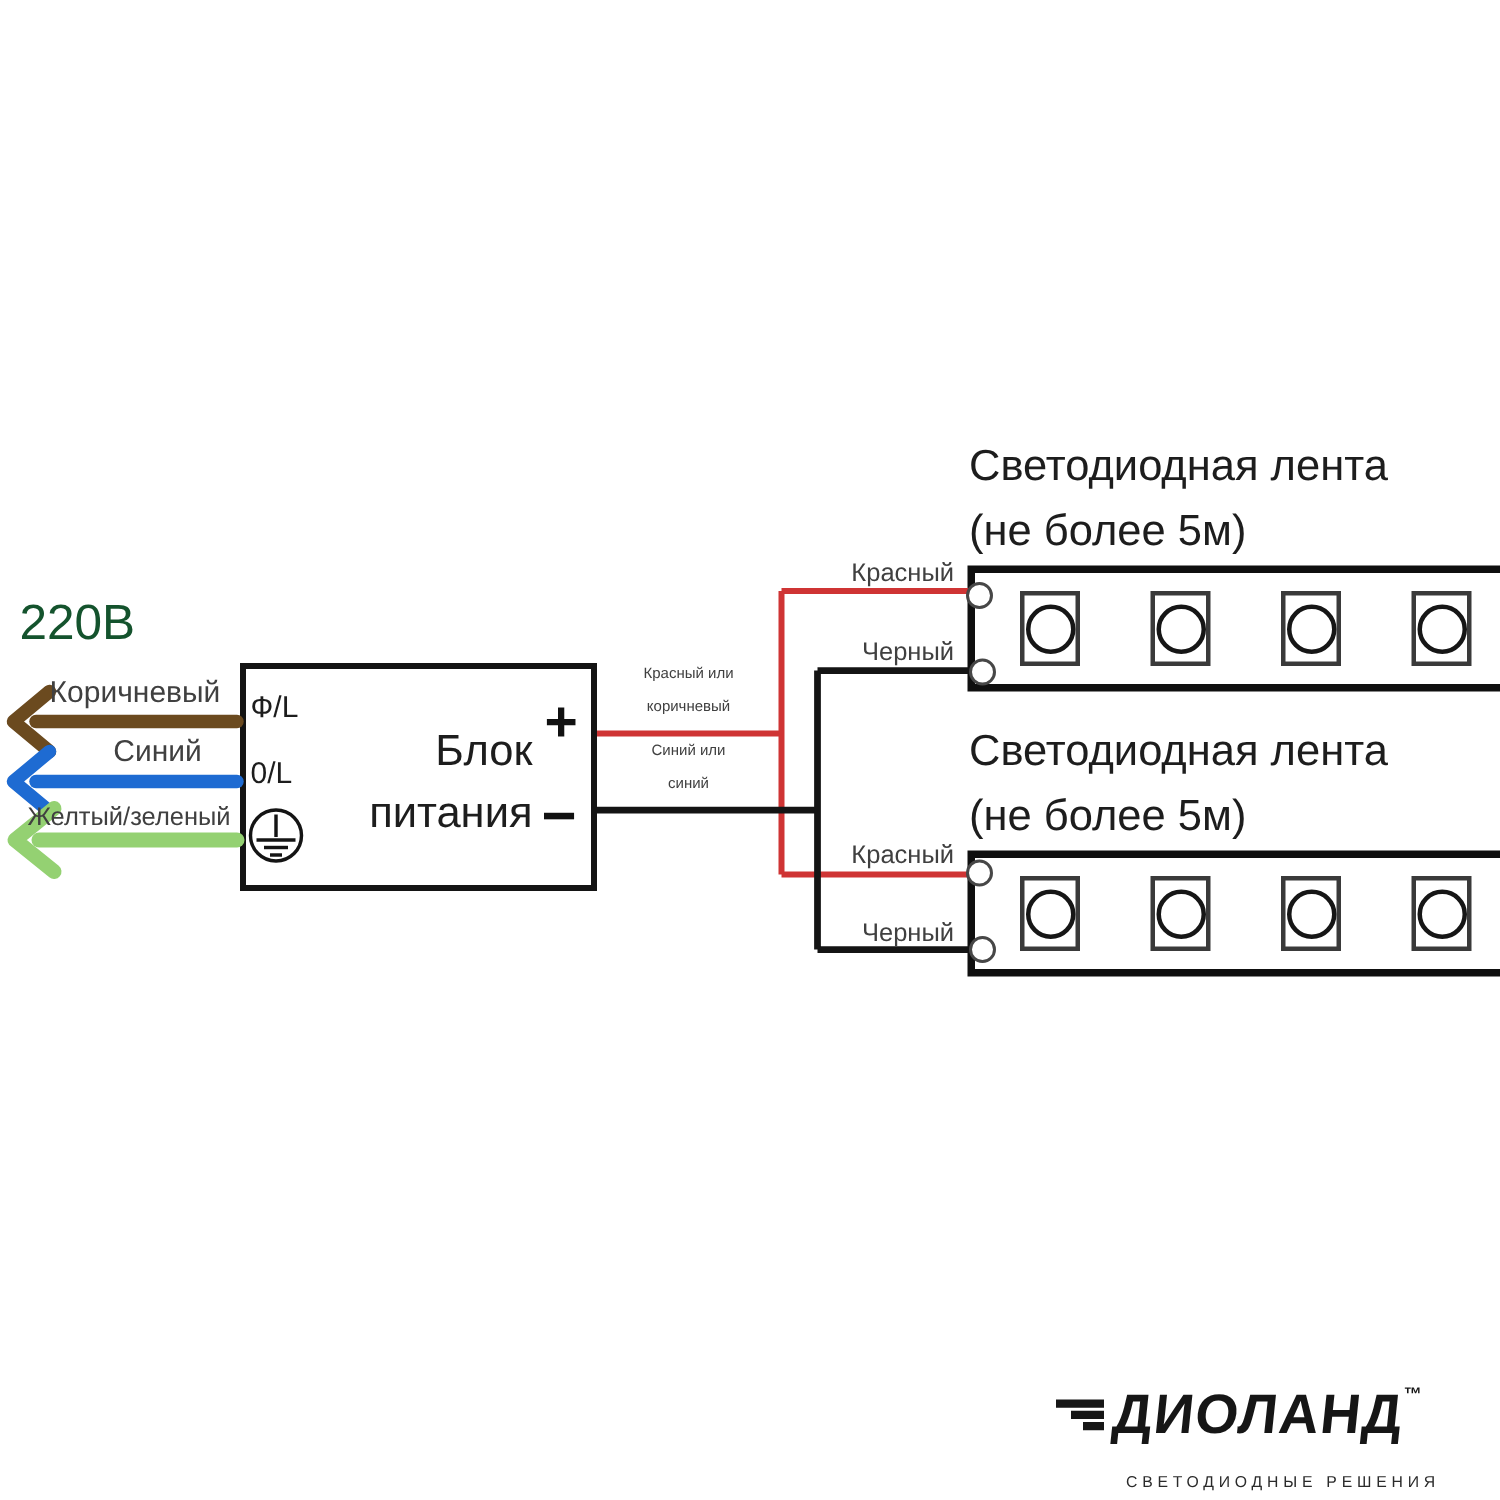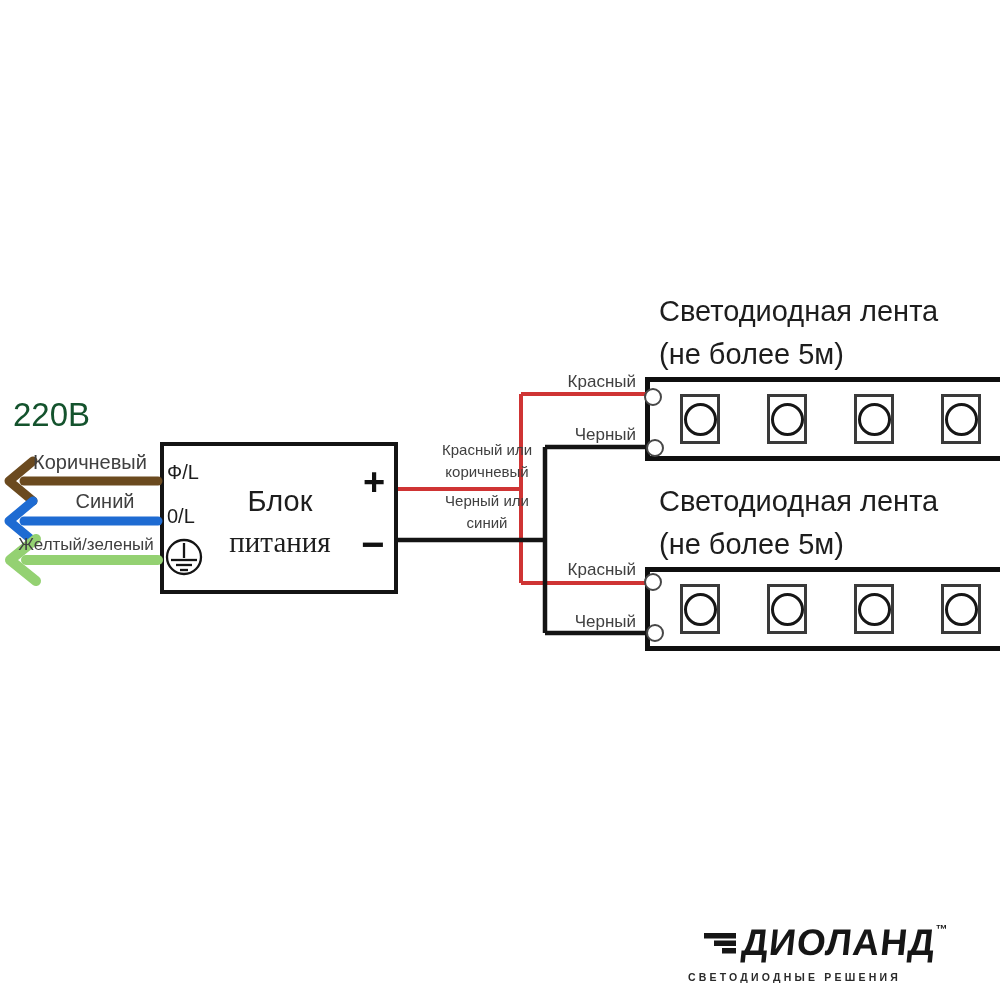--- a/index.html
+++ b/index.html
@@ -39,50 +39,50 @@
   
   .voltage{left:13px;top:396px;font-size:33px;font-weight:400;color:#14532d;}
   .wire-name{font-size:20px;text-align:center;}
   .wire-name-brown{left:15px;top:451px;width:150px;}
   .wire-name-blue{left:30px;top:490px;width:150px;}
   .wire-name-green{left:5px;top:535px;width:162px;font-size:17px;}
 
   .terminal{font-size:20px;color:#1d1d1d;}
   .terminal-phase{left:167px;top:461px;}
   .terminal-neutral{left:167px;top:505px;}
-  .psu-title{left:205px;top:481px;width:150px;text-align:center;font-size:29px;line-height:41px;color:#1d1d1d;}
+  .psu-title{left:205px;top:481px;width:150px;text-align:right;font-size:29px;line-height:41px;color:#1d1d1d;}
   .psu-plus{left:363px;top:462px;font-size:38px;line-height:40px;font-weight:800;color:#111;}
   .psu-minus{left:361px;top:524px;font-size:40px;line-height:40px;font-weight:700;color:#111;}
 
-  .dc-label{width:122px;left:398px;text-align:center;font-size:15px;line-height:22px;padding-left:28px;}
+  .dc-label{width:122px;left:398px;text-align:center;font-size:10px;line-height:22px;}
   .dc-label-pos{top:439px;}
   .dc-label-neg{top:490px;}
   .dc-label span{display:block;}
 
   .branch-label{width:100px;left:536px;text-align:right;font-size:17px;}
   .branch-pos-1{top:372px;}
   .branch-neg-1{top:425px;}
   .branch-pos-2{top:560px;}
   .branch-neg-2{top:612px;}
 
-  .strip-title{font-size:29px;line-height:43px;color:#1d1d1d;white-space:nowrap;margin-left:13px;}
+  .strip-title{font-size:29px;line-height:43px;color:#1d1d1d;white-space:nowrap;}
   .strip-title-1{left:646px;top:290px;}
   .strip-title-2{left:646px;top:480px;}
   .strip-title span{display:block;}
 
   
   .logo-block{position:absolute;left:688px;top:924px;width:272px;z-index:4;}
   .logo-row{display:flex;align-items:center;justify-content:center;}
   .logo-speed{margin-right:2px;flex:0 0 auto;}
   .logo-text{
     font-size:37px;font-weight:800;letter-spacing:1px;color:#161616;
     display:inline-block;transform:skewX(-6deg);line-height:38px;
   }
   .logo-tm{font-size:12px;font-weight:700;color:#161616;align-self:flex-start;margin-top:-2px;}
-  .logo-tagline{margin-top:9px;text-align:left;font-size:10.5px;font-weight:700;letter-spacing:3.2px;color:#2a2a2a;white-space:nowrap;}
+  .logo-tagline{margin-top:20px;text-align:right;font-size:10.5px;font-weight:400;letter-spacing:3.2px;color:#2a2a2a;white-space:nowrap;}
 </style>
 </head>
 <body>
 
 <div class="stage">
 
   <div class="strip strip-1">
       <div class="led-module">
         <div class="led-circle"></div>
       </div>
@@ -155,31 +155,31 @@
 
   <div class="lbl voltage">220В</div>
   <div class="lbl wire-name wire-name-brown">Коричневый</div>
   <div class="lbl wire-name wire-name-blue">Синий</div>
   <div class="lbl wire-name wire-name-green">Желтый/зеленый</div>
 
   <div class="lbl terminal terminal-phase">Ф/L</div>
   <div class="lbl terminal terminal-neutral">0/L</div>
   <div class="lbl psu-title">
     <span style="display:block;">Блок</span>
-    <span style="display:block;font-family:Liberation Serif, serif;">питания</span>
+    <span style="display:block;">питания</span>
   </div>
   <div class="lbl psu-plus">+</div>
   <div class="lbl psu-minus">−</div>
 
   <div class="lbl dc-label dc-label-pos">
     <span>Красный или</span>
     <span>коричневый</span>
   </div>
   <div class="lbl dc-label dc-label-neg">
-    <span>Черный или</span>
+    <span>Синий или</span>
     <span>синий</span>
   </div>
 
   <div class="lbl branch-label branch-pos-1">Красный</div>
   <div class="lbl branch-label branch-neg-1">Черный</div>
   <div class="lbl branch-label branch-pos-2">Красный</div>
   <div class="lbl branch-label branch-neg-2">Черный</div>
 
   <div class="lbl strip-title strip-title-1">
     <span>Светодиодная лента</span>

